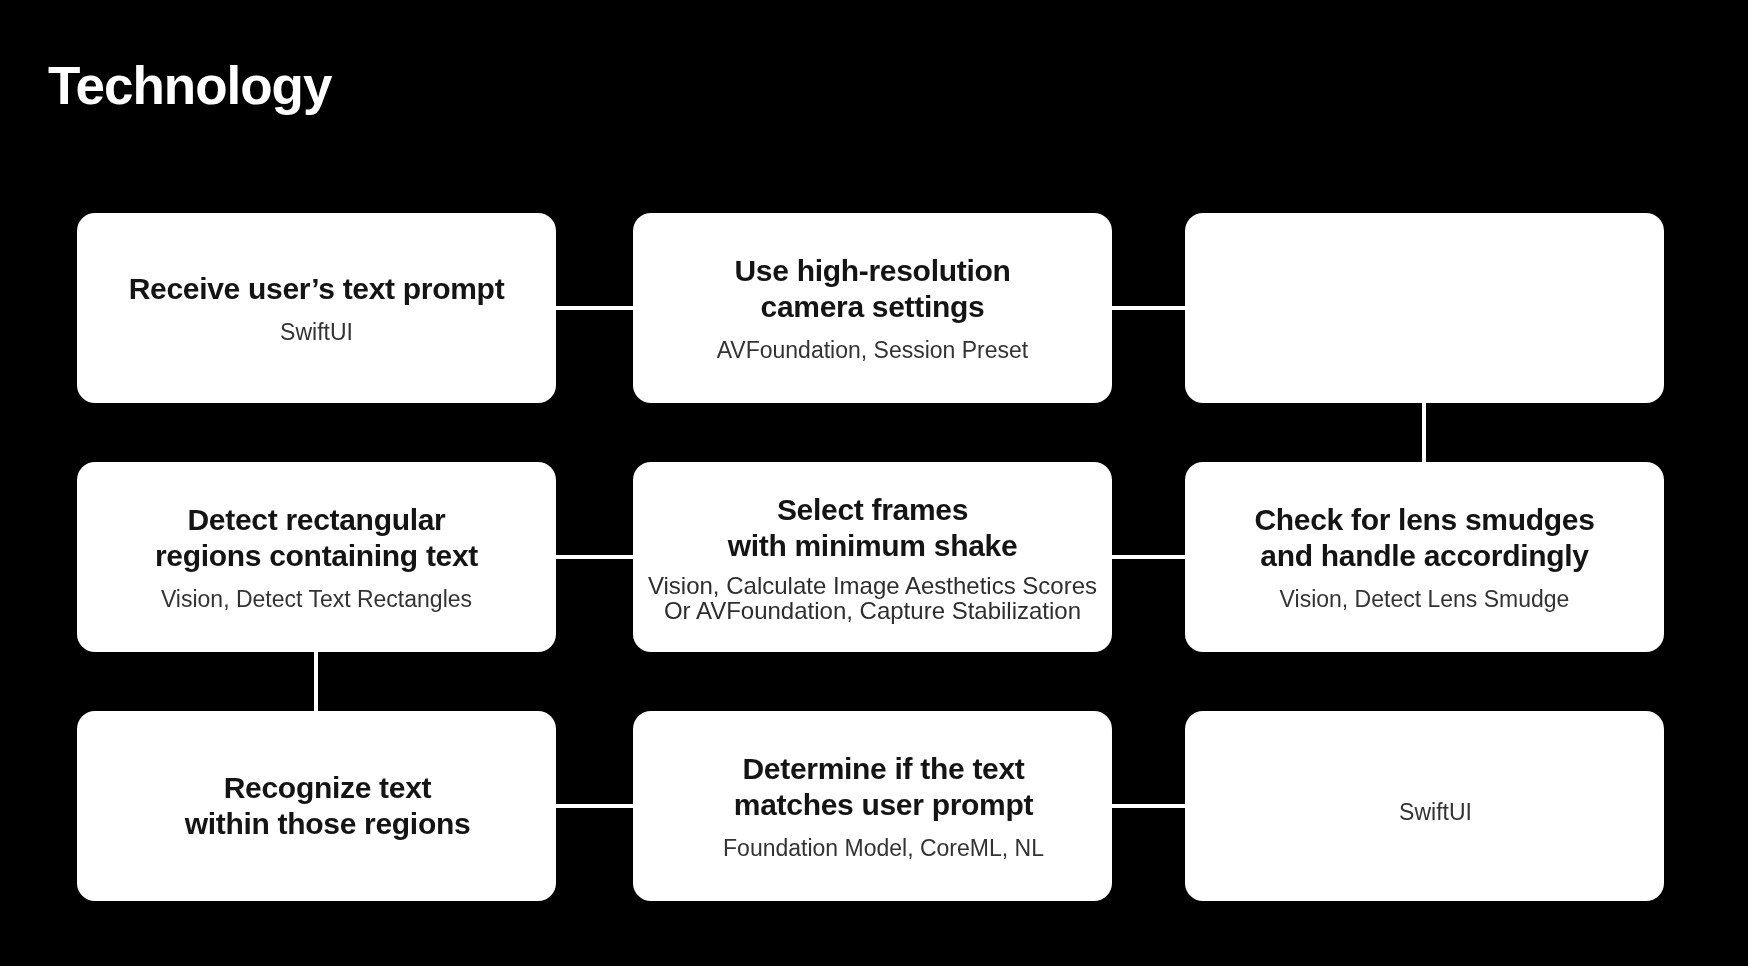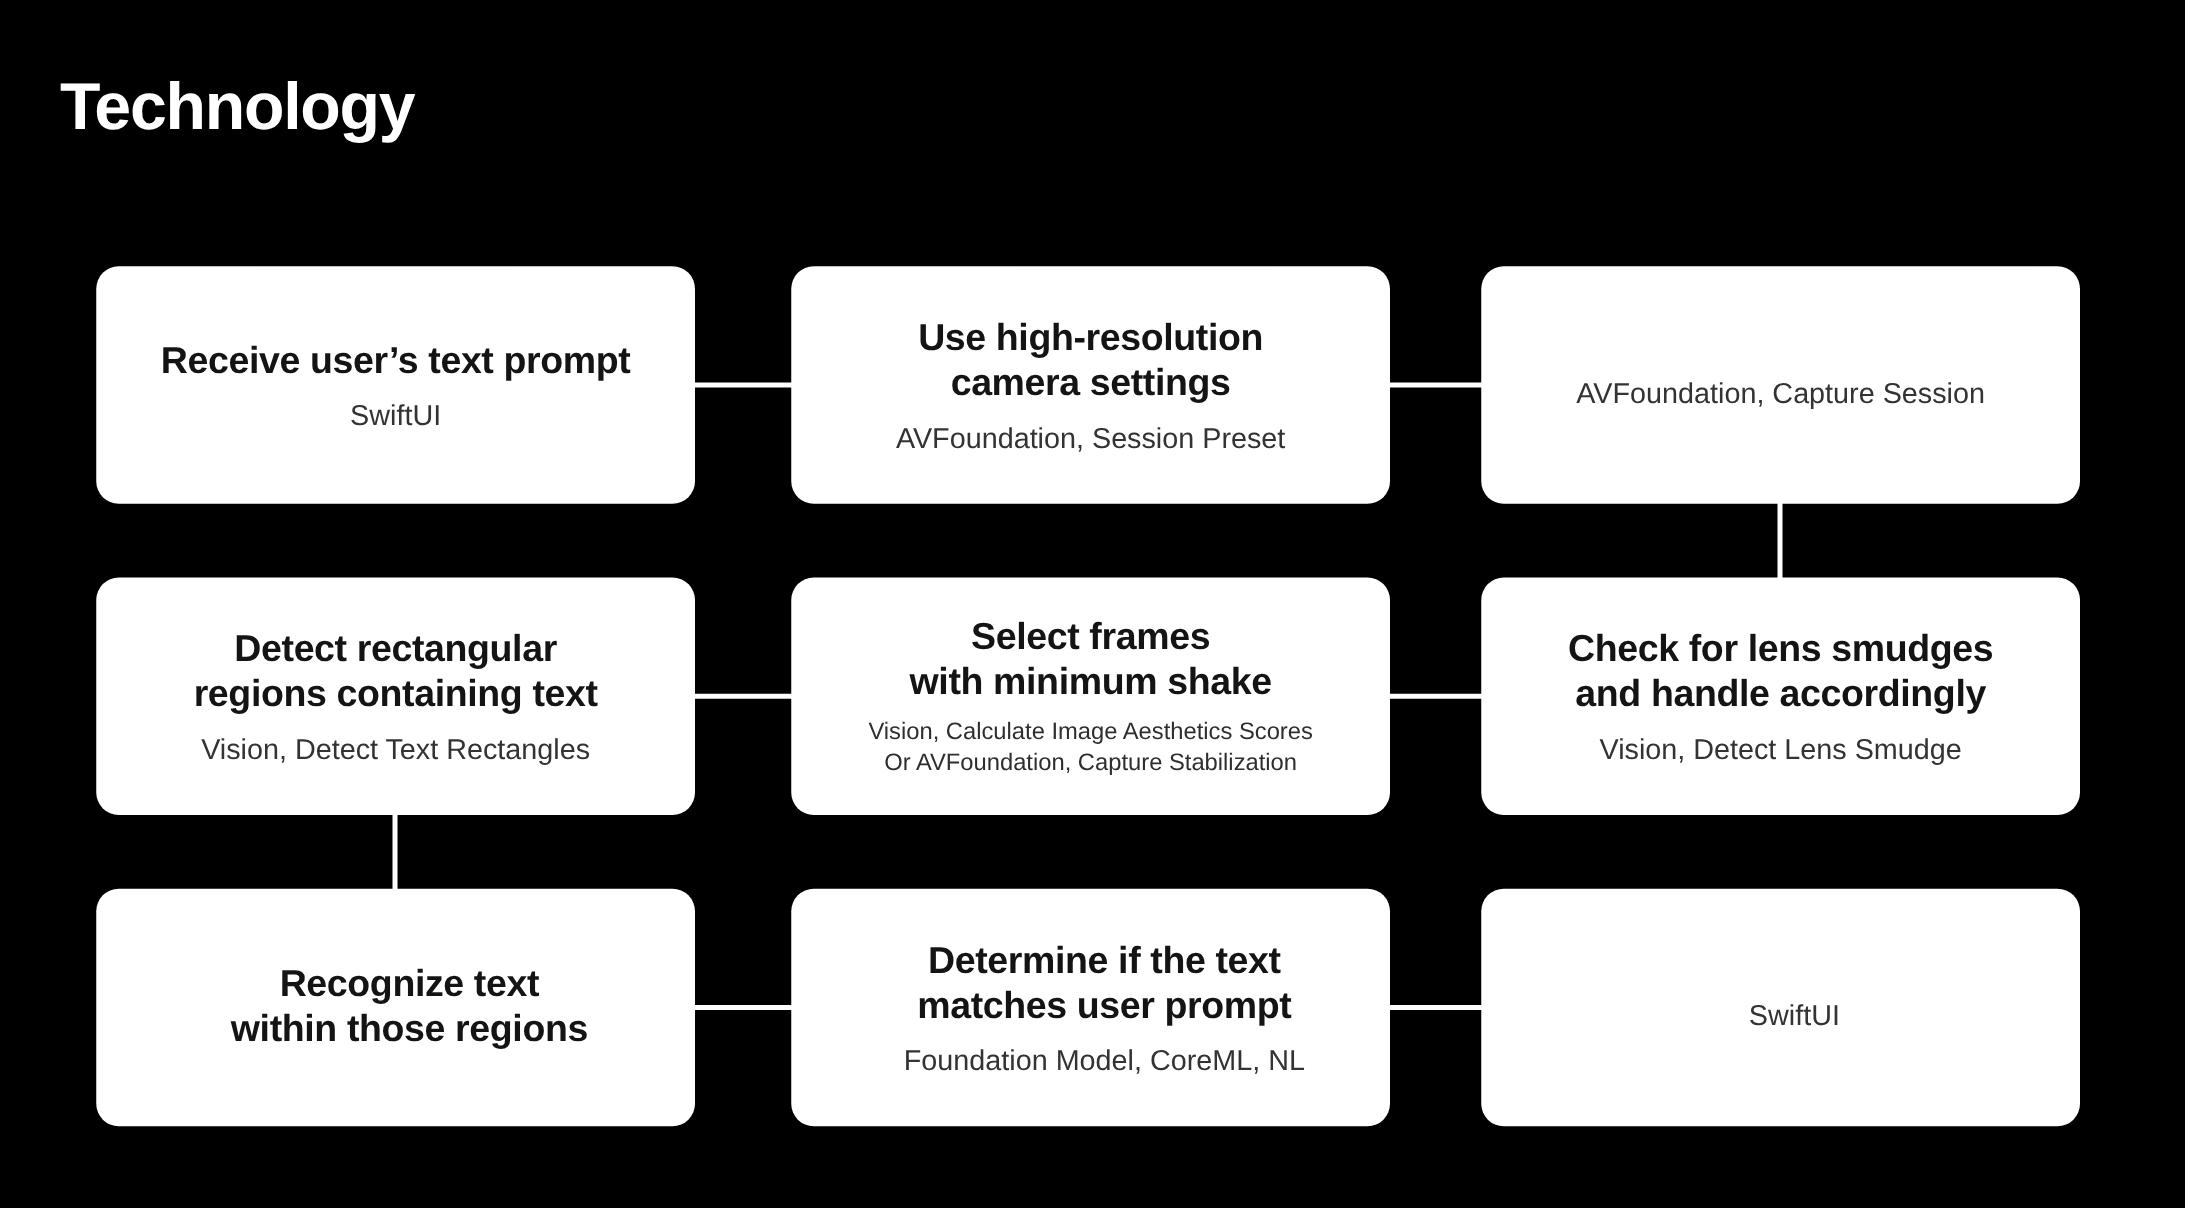--- a/index.html
+++ b/index.html
@@ -46,21 +46,21 @@
   }
   .node-subtitle {
     color: #333333;
     font-size: 23px;
     font-weight: 400;
     line-height: 28px;
     margin-top: 11px;
     white-space: pre-line;
   }
   .node-subtitle.small {
-    font-size: 19px;
+    font-size: 24px;
     line-height: 25px;
     margin-top: 9px;
     color: #2e2e2e;
   }
   .connector {
     position: absolute;
     background: #ffffff;
     z-index: 1;
   }
   .connector.h { height: 4px; }
@@ -80,21 +80,20 @@
   <div class="node r1 c1">
     <div class="node-title">Receive user’s text prompt</div>
     <div class="node-subtitle">SwiftUI</div>
   </div>
   <div class="node r1 c2">
     <div class="node-title">Use high-resolution
 camera settings</div>
     <div class="node-subtitle">AVFoundation, Session Preset</div>
   </div>
   <div class="node r1 c3">
-    <div class="node-subtitle">AVFoundation, Capture Session</div>
   </div>
 
   <div class="node r2 c1">
     <div class="node-title">Detect rectangular
 regions containing text</div>
     <div class="node-subtitle">Vision, Detect Text Rectangles</div>
   </div>
   <div class="node r2 c2">
     <div class="node-title">Select frames
 with minimum shake</div>

